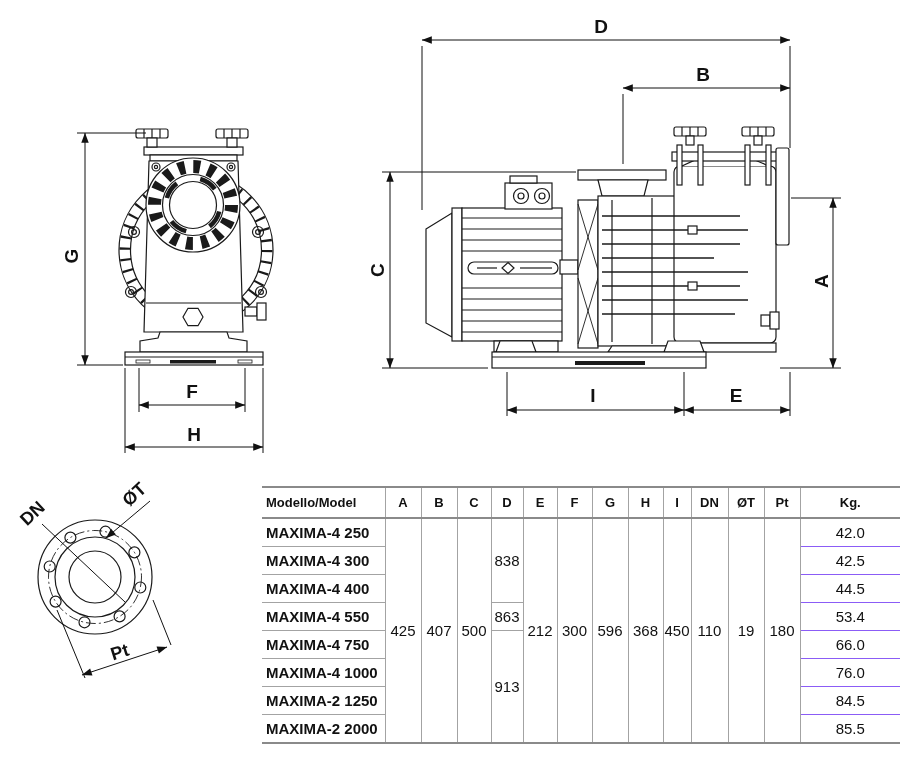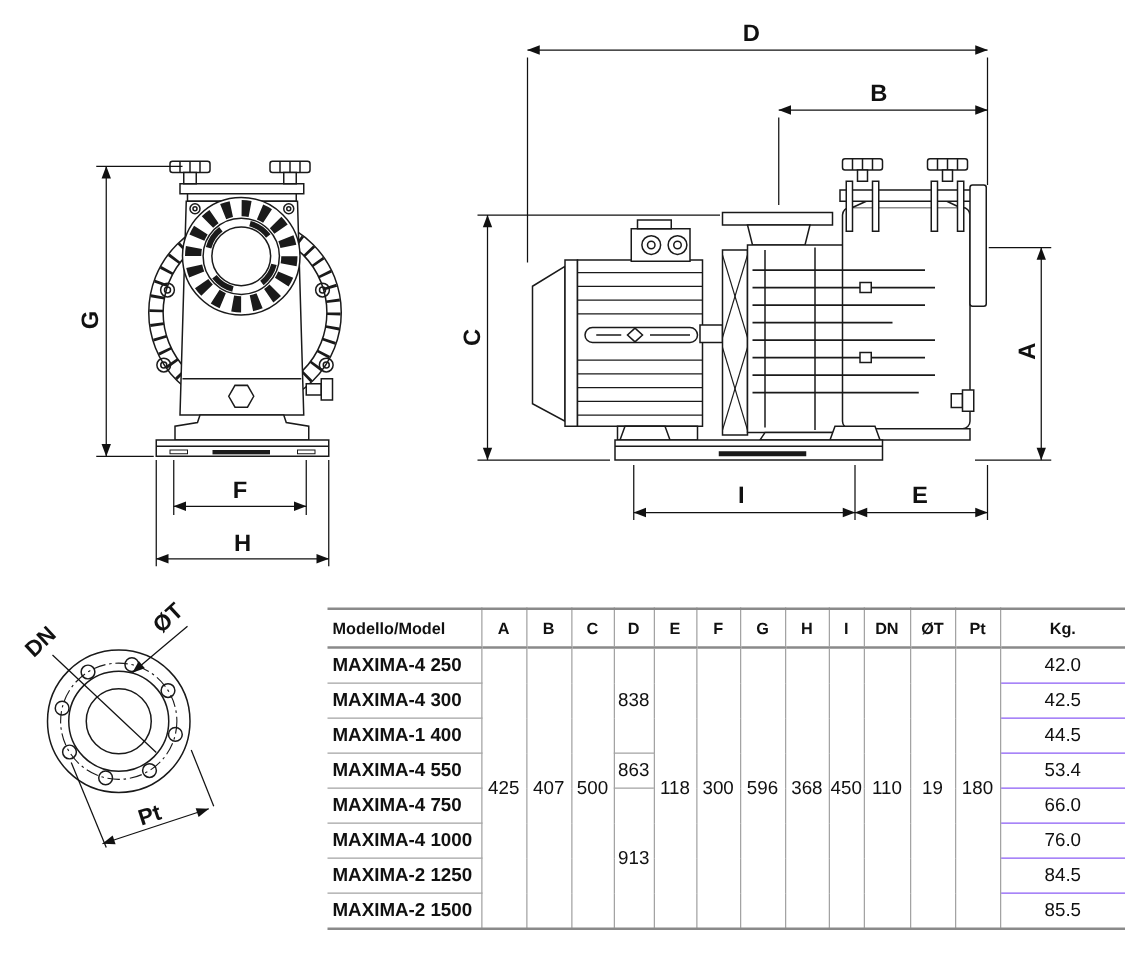--- a/index.html
+++ b/index.html
@@ -298,36 +298,36 @@
         <th>ØT</th>
         <th>Pt</th>
         <th>Kg.</th>
       </tr>
       <tr>
         <td class="model">MAXIMA-4 250</td>
         <td rowspan="8">425</td>
         <td rowspan="8">407</td>
         <td rowspan="8">500</td>
         <td rowspan="3" class="dsep">838</td>
-        <td rowspan="8">118</td>
+        <td rowspan="8">212</td>
         <td rowspan="8">300</td>
         <td rowspan="8">596</td>
         <td rowspan="8">368</td>
         <td rowspan="8">450</td>
         <td rowspan="8">110</td>
         <td rowspan="8">19</td>
         <td rowspan="8">180</td>
         <td class="kg">42.0</td>
       </tr>
       <tr>
         <td class="model">MAXIMA-4 300</td>
         <td class="kg">42.5</td>
       </tr>
       <tr>
-        <td class="model">MAXIMA-1 400</td>
+        <td class="model">MAXIMA-4 400</td>
         <td class="kg">44.5</td>
       </tr>
       <tr>
         <td class="model">MAXIMA-4 550</td>
         <td class="dsep">863</td>
         <td class="kg">53.4</td>
       </tr>
       <tr>
         <td class="model">MAXIMA-4 750</td>
         <td rowspan="4">913</td>
@@ -335,20 +335,20 @@
       </tr>
       <tr>
         <td class="model">MAXIMA-4 1000</td>
         <td class="kg">76.0</td>
       </tr>
       <tr>
         <td class="model">MAXIMA-2 1250</td>
         <td class="kg">84.5</td>
       </tr>
       <tr>
-        <td class="model">MAXIMA-2 1500</td>
+        <td class="model">MAXIMA-2 2000</td>
         <td class="kg">85.5</td>
       </tr>
     </tbody>
       </table>
   </div>
 
 </div>
 
 </body></html>

